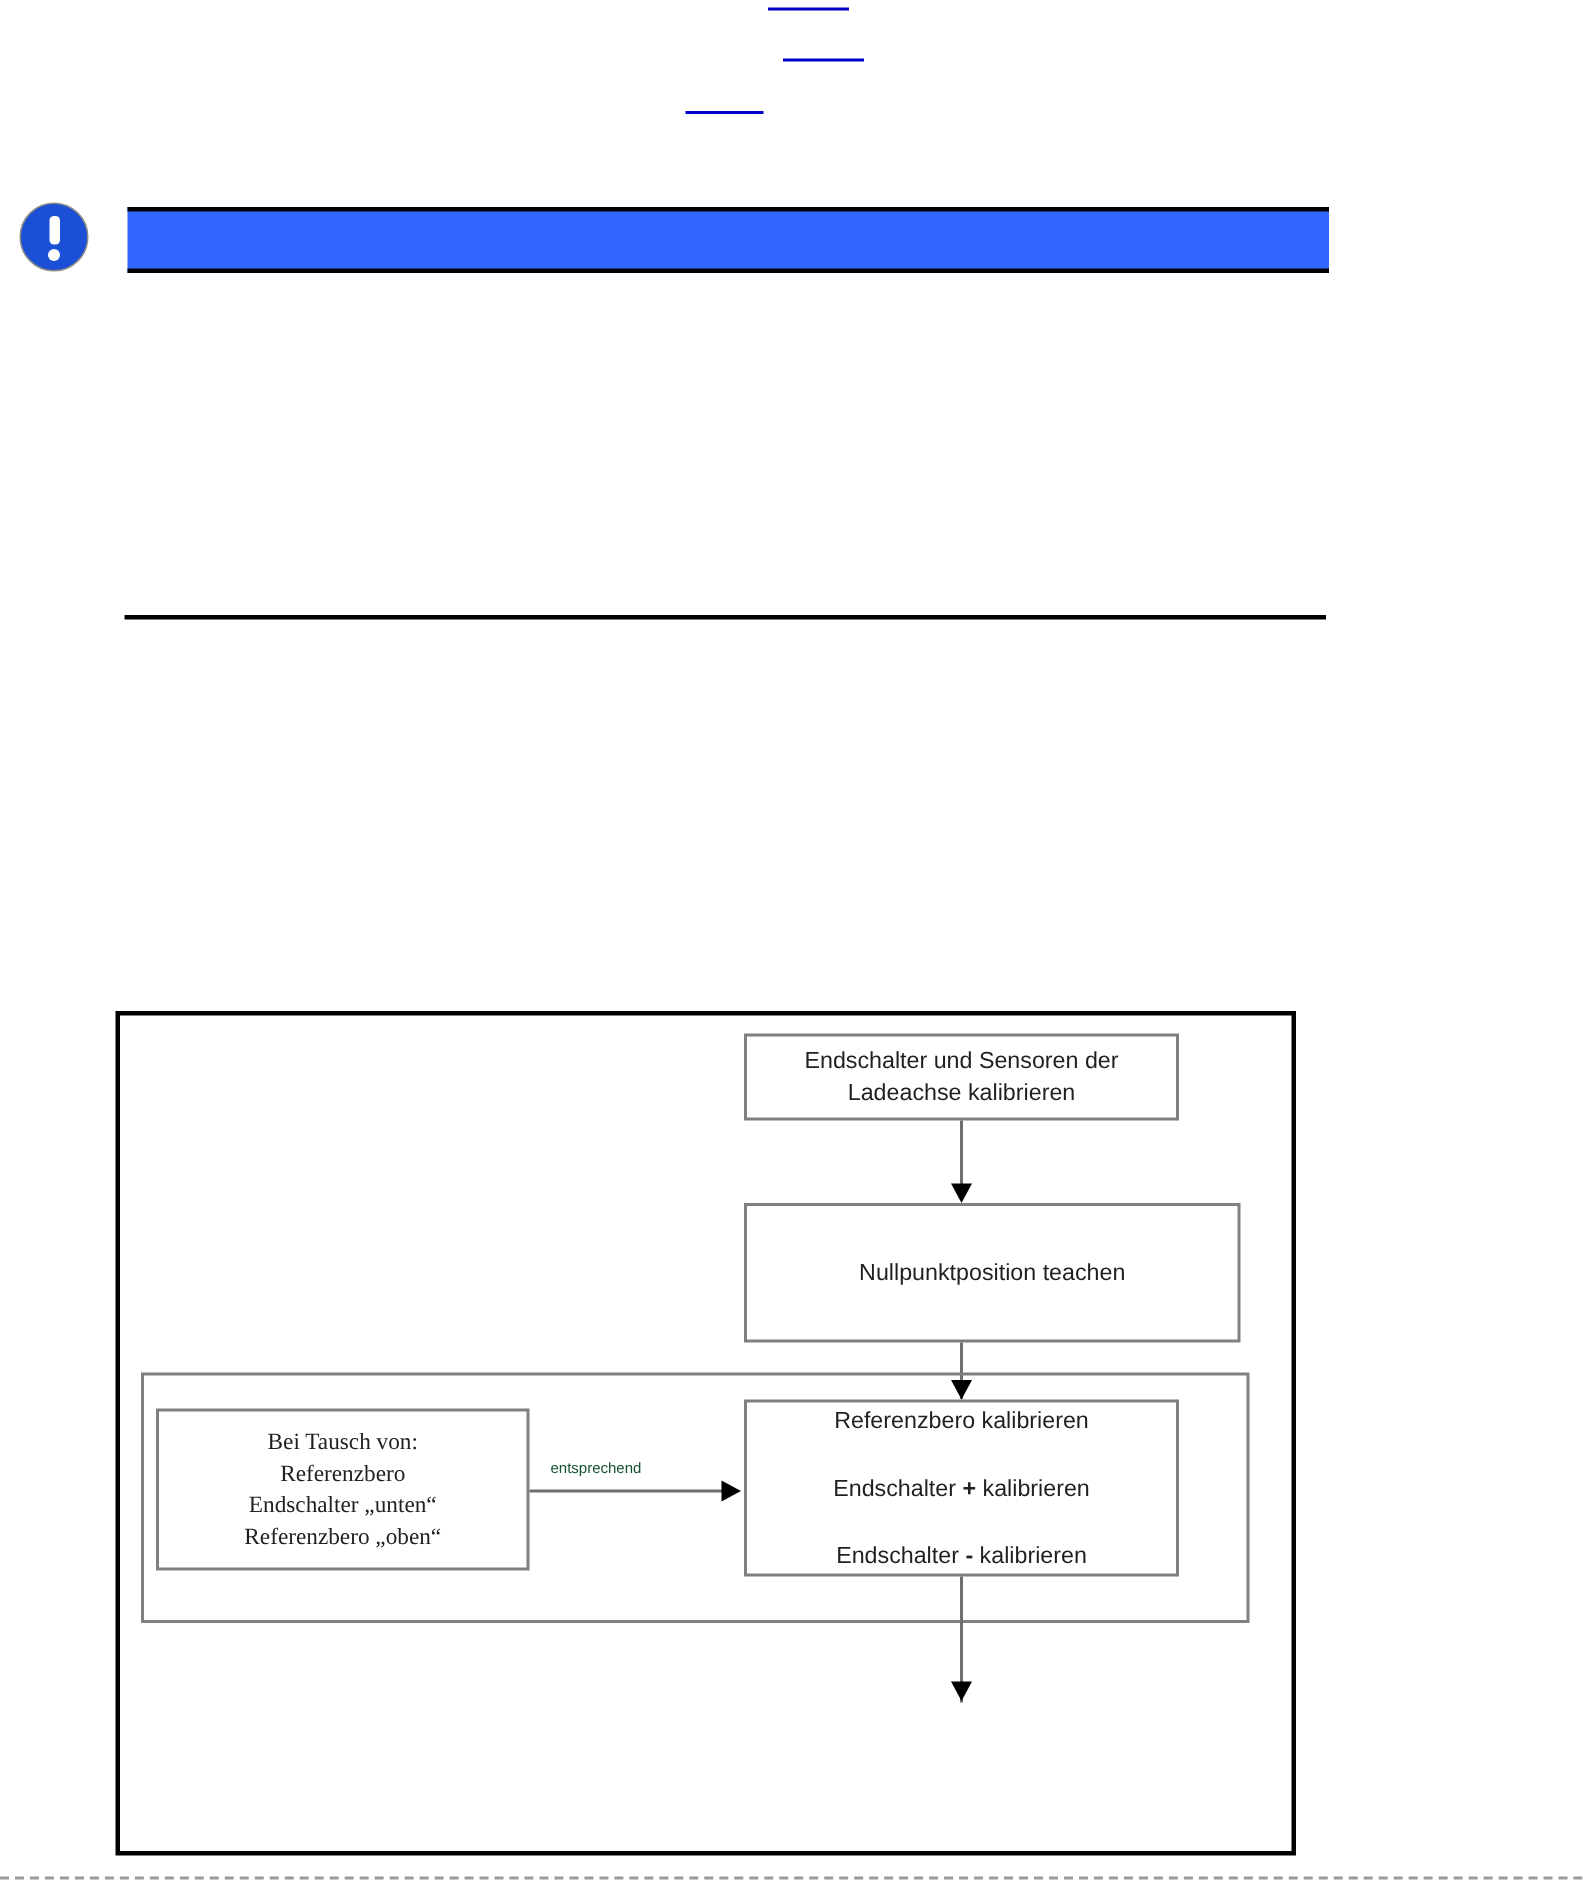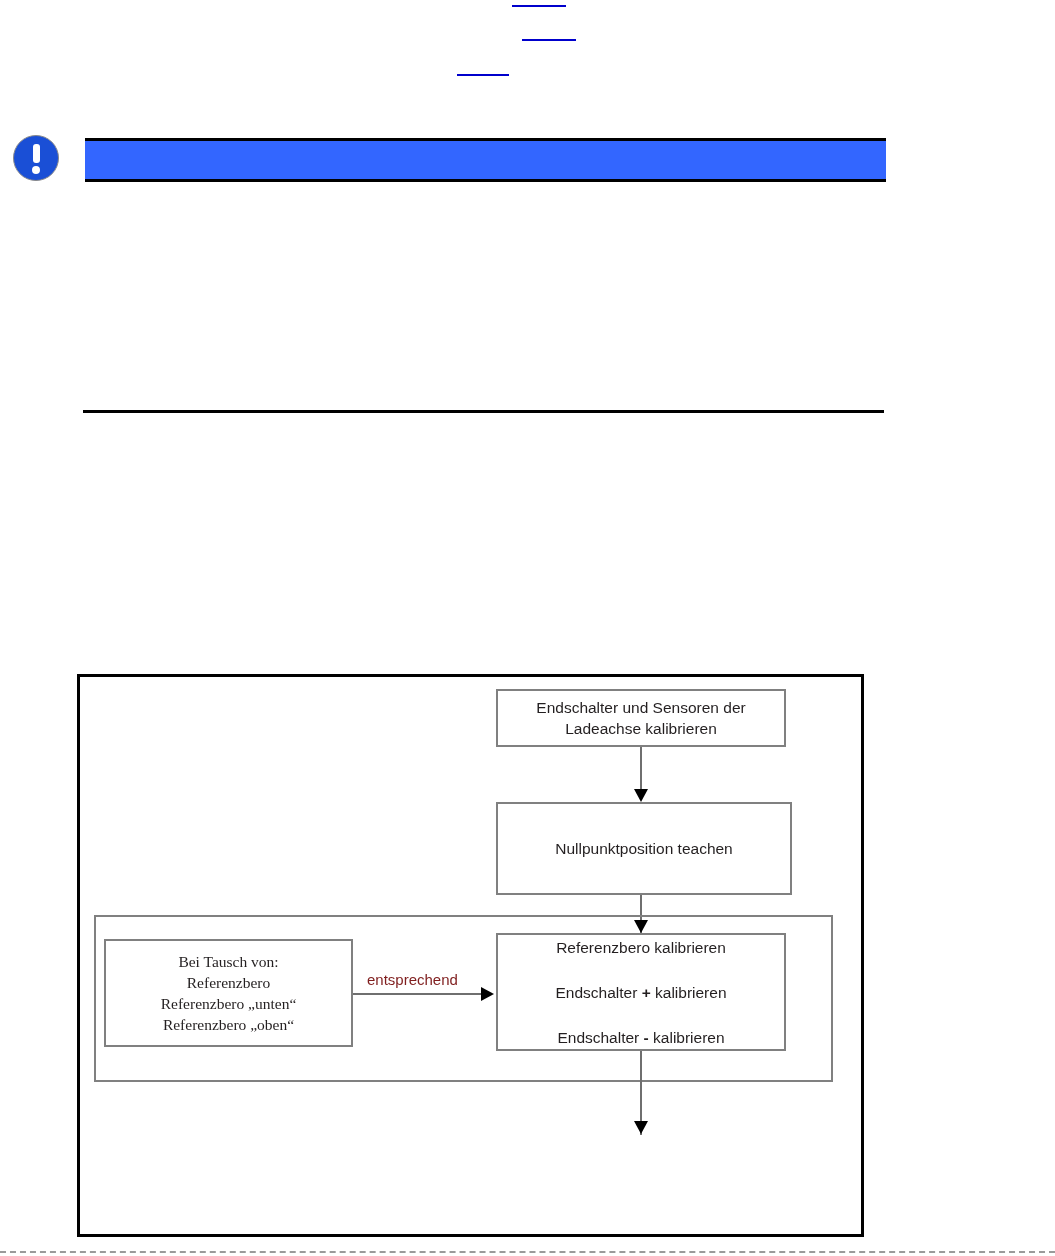--- a/index.html
+++ b/index.html
@@ -159,23 +159,23 @@
   .fc-arrow-right {
     position: absolute;
     width: 0;
     height: 0;
     border-top: 7px solid transparent;
     border-bottom: 7px solid transparent;
     border-left: 13px solid #000000;
   }
   #edge-label-entsprechend {
     position: absolute;
-    font-size: 15px;
+    font-size: 10px;
     line-height: 18px;
-    color: #7f1d1d;
+    color: #14532d;
     white-space: nowrap;
     background: #ffffff;
     padding: 0 2px;
   }
 
   
   #footer-divider {
     position: absolute;
     left: 0;
     top: 1251px;
@@ -204,33 +204,33 @@
 <div id="flowchart-frame">
 
   <div class="fc-box" style="left:416px; top:12px; width:290px; height:58px;">
     <span class="ln">Endschalter und Sensoren der</span>
     <span class="ln">Ladeachse kalibrieren</span>
   </div>
 
   <div class="fc-vline" style="left:560px; top:70px; height:48px;"></div>
   <div class="fc-arrow-down" style="left:554px; top:112px;"></div>
 
-  <div class="fc-box" style="left:416px; top:125px; width:296px; height:93px;">
+  <div class="fc-box" style="left:416px; top:125px; width:331px; height:93px;">
     <span class="ln">Nullpunktposition teachen</span>
   </div>
 
   <div class="fc-vline" style="left:560px; top:218px; height:38px;"></div>
   <div class="fc-arrow-down" style="left:554px; top:243px;"></div>
 
   <div class="fc-group" style="left:14px; top:238px; width:739px; height:167px;"></div>
 
   <div class="fc-box" style="left:24px; top:262px; width:249px; height:108px;font-family:Liberation Serif, serif;">
     <span class="ln">Bei Tausch von:</span>
     <span class="ln">Referenzbero</span>
-    <span class="ln">Referenzbero „unten“</span>
+    <span class="ln">Endschalter „unten“</span>
     <span class="ln">Referenzbero „oben“</span>
   </div>
 
   <div class="fc-hline" style="left:273px; top:316px; width:130px;"></div>
   <div class="fc-arrow-right" style="left:401px; top:310px;"></div>
   <div id="edge-label-entsprechend" style="left:285px; top:294px;">entsprechend</div>
 
   <div class="fc-box" style="left:416px; top:256px; width:290px; height:118px;gap:24px;">
     <span class="ln"><span>Referenzbero kalibrieren</span></span>
     <span class="ln"><span>Endschalter </span><span class="sym">+</span><span> kalibrieren</span></span>

